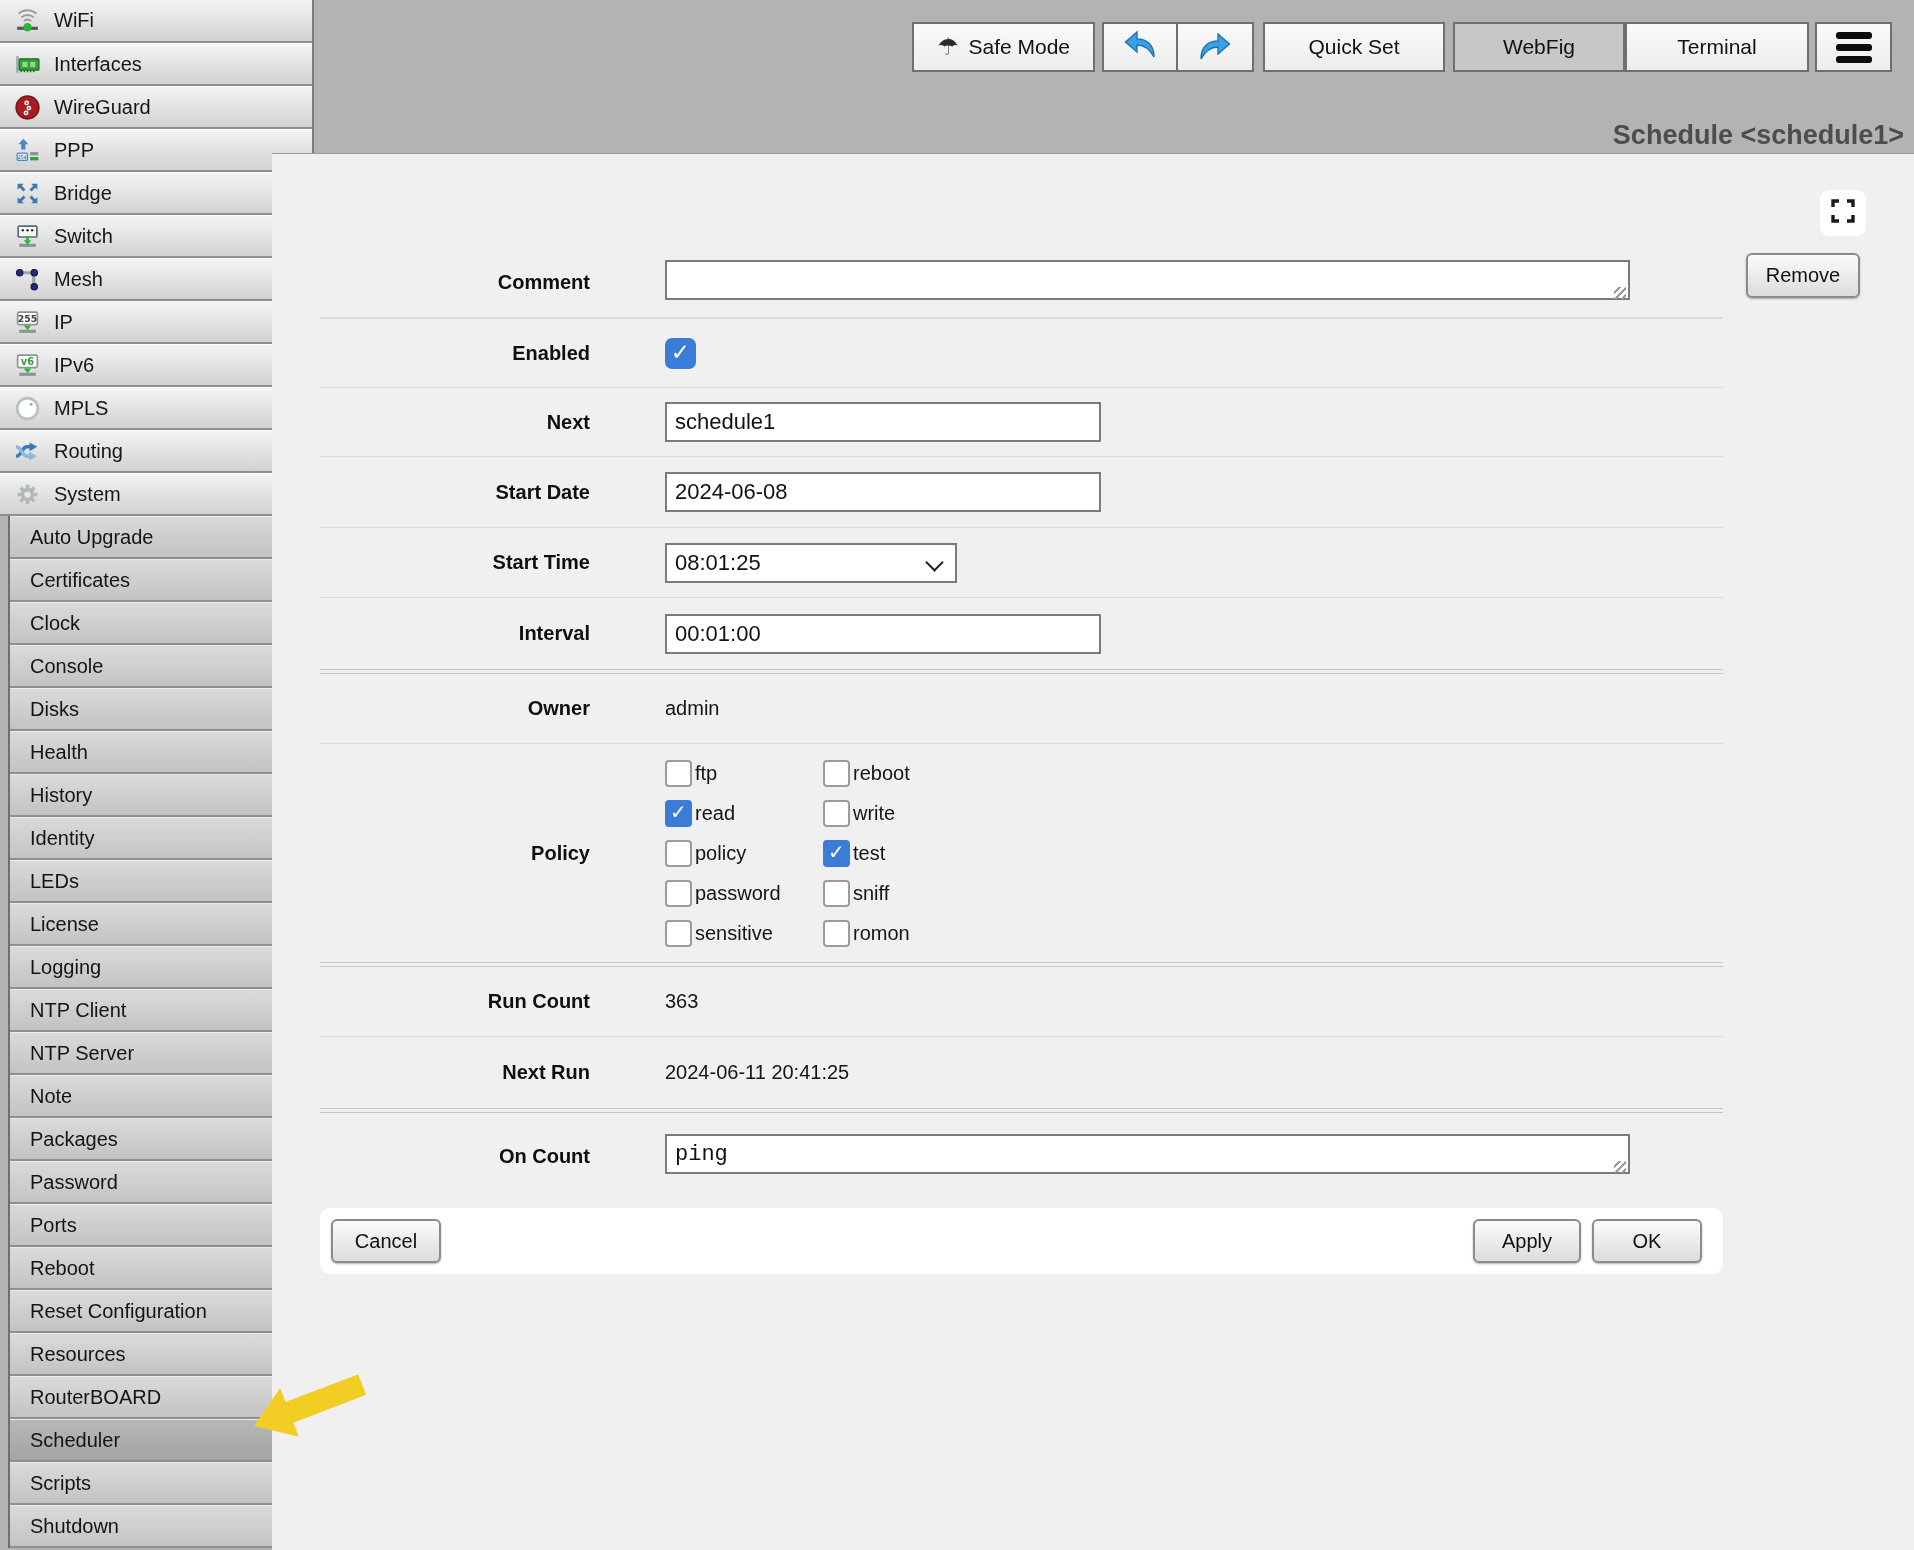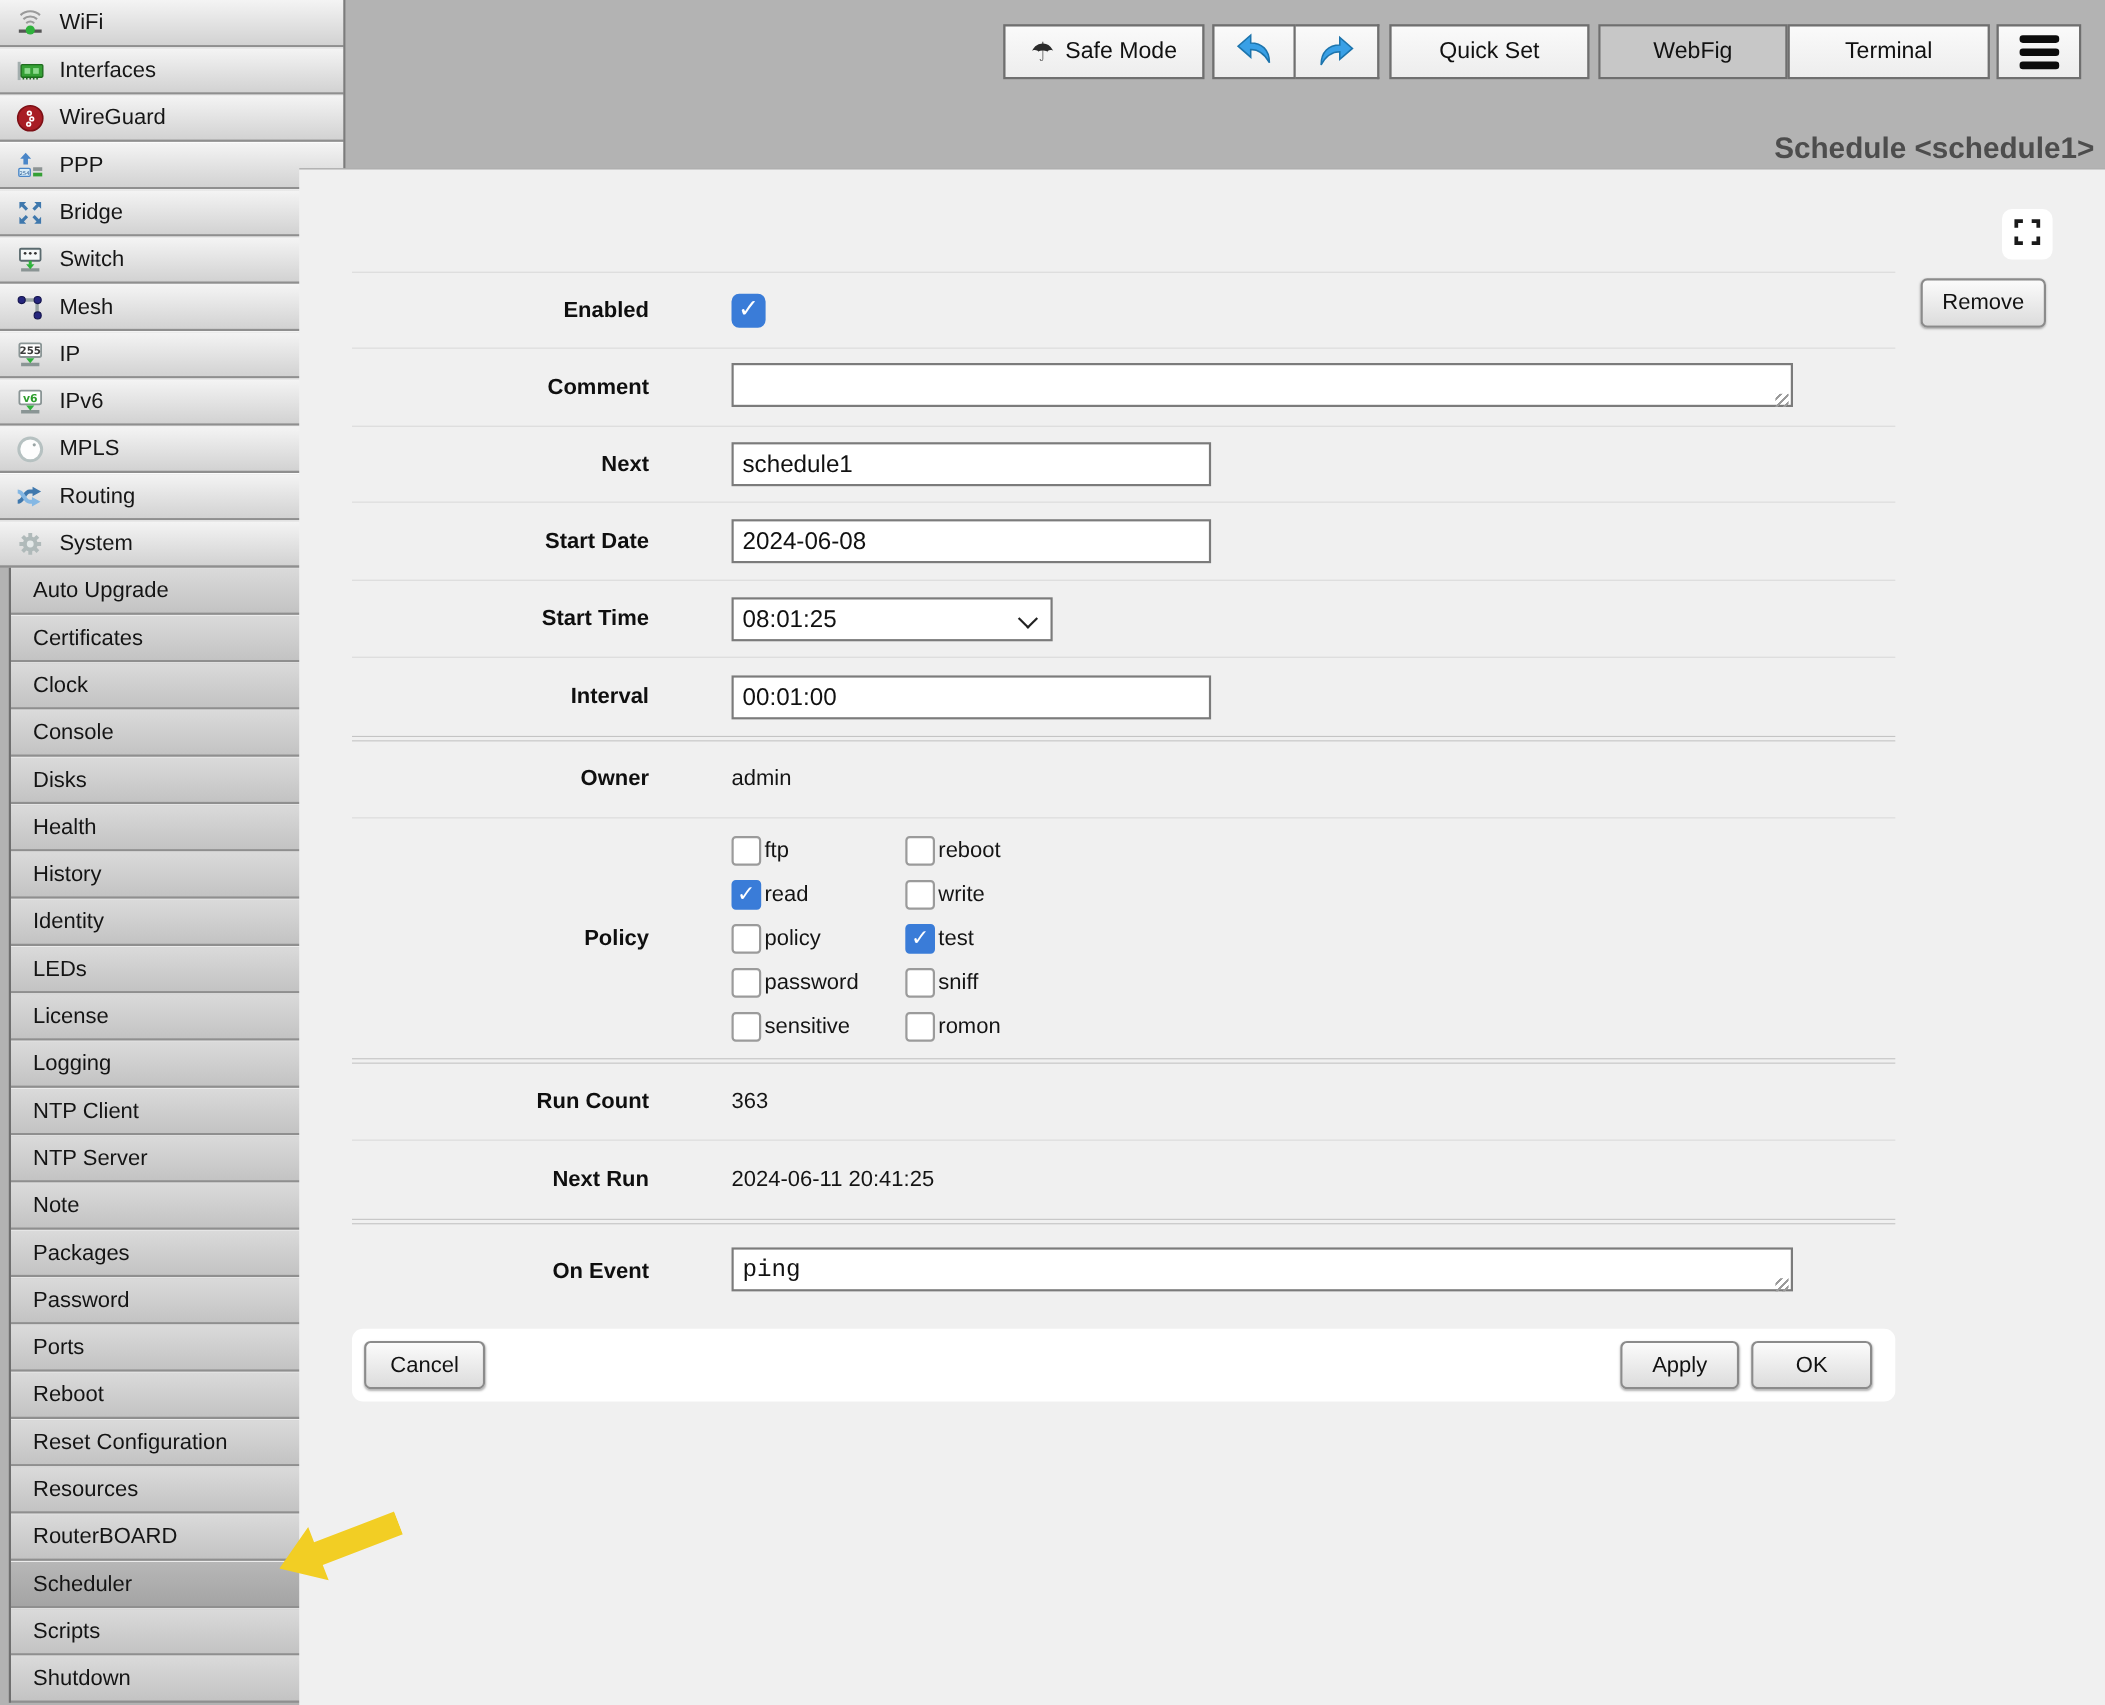--- a/index.html
+++ b/index.html
@@ -391,34 +391,34 @@
             <path d="M9 23 H3 V17"></path>
           </svg></span>
     </div>
 
     <div class="btn remove-btn">
       <span>Remove</span>
     </div>
 
     <div class="form">
 
-      <div class="frow first" style="height:70px;">
-        <div class="flabel">Enabled</div>
-        <div class="ffield">
-          <span class="cb big checked"></span>
-        </div>
-      </div>
-
       <div class="frow" style="height:71px;">
         <div class="flabel">Comment</div>
         <div class="ffield">
           <span class="ta-wrap">
             <textarea class="txt w-wide" style=""></textarea>
             <span class="grip"></span>
           </span>
+        </div>
+      </div>
+
+      <div class="frow first" style="height:70px;">
+        <div class="flabel">Enabled</div>
+        <div class="ffield">
+          <span class="cb big checked"></span>
         </div>
       </div>
 
       <div class="frow" style="height:69px;">
         <div class="flabel">Next</div>
         <div class="ffield">
           <input class="txt w-name" value="schedule1" style="">
         </div>
       </div>
 
@@ -517,21 +517,21 @@
       <div class="frow nb" style="height:71px;">
         <div class="flabel">Next Run</div>
         <div class="ffield">
             <span class="static">2024-06-11 20:41:25</span>
           </div>
       </div>
 
       <div class="sep2"></div>
 
       <div class="frow nb" style="height:86px;">
-        <div class="flabel">On Event</div>
+        <div class="flabel">On Count</div>
         <div class="ffield">
           <span class="ta-wrap">
             <textarea class="txt w-wide mono" style="">ping</textarea>
             <span class="grip"></span>
           </span>
         </div>
       </div>
     </div>
 
     <div class="btnbar">

